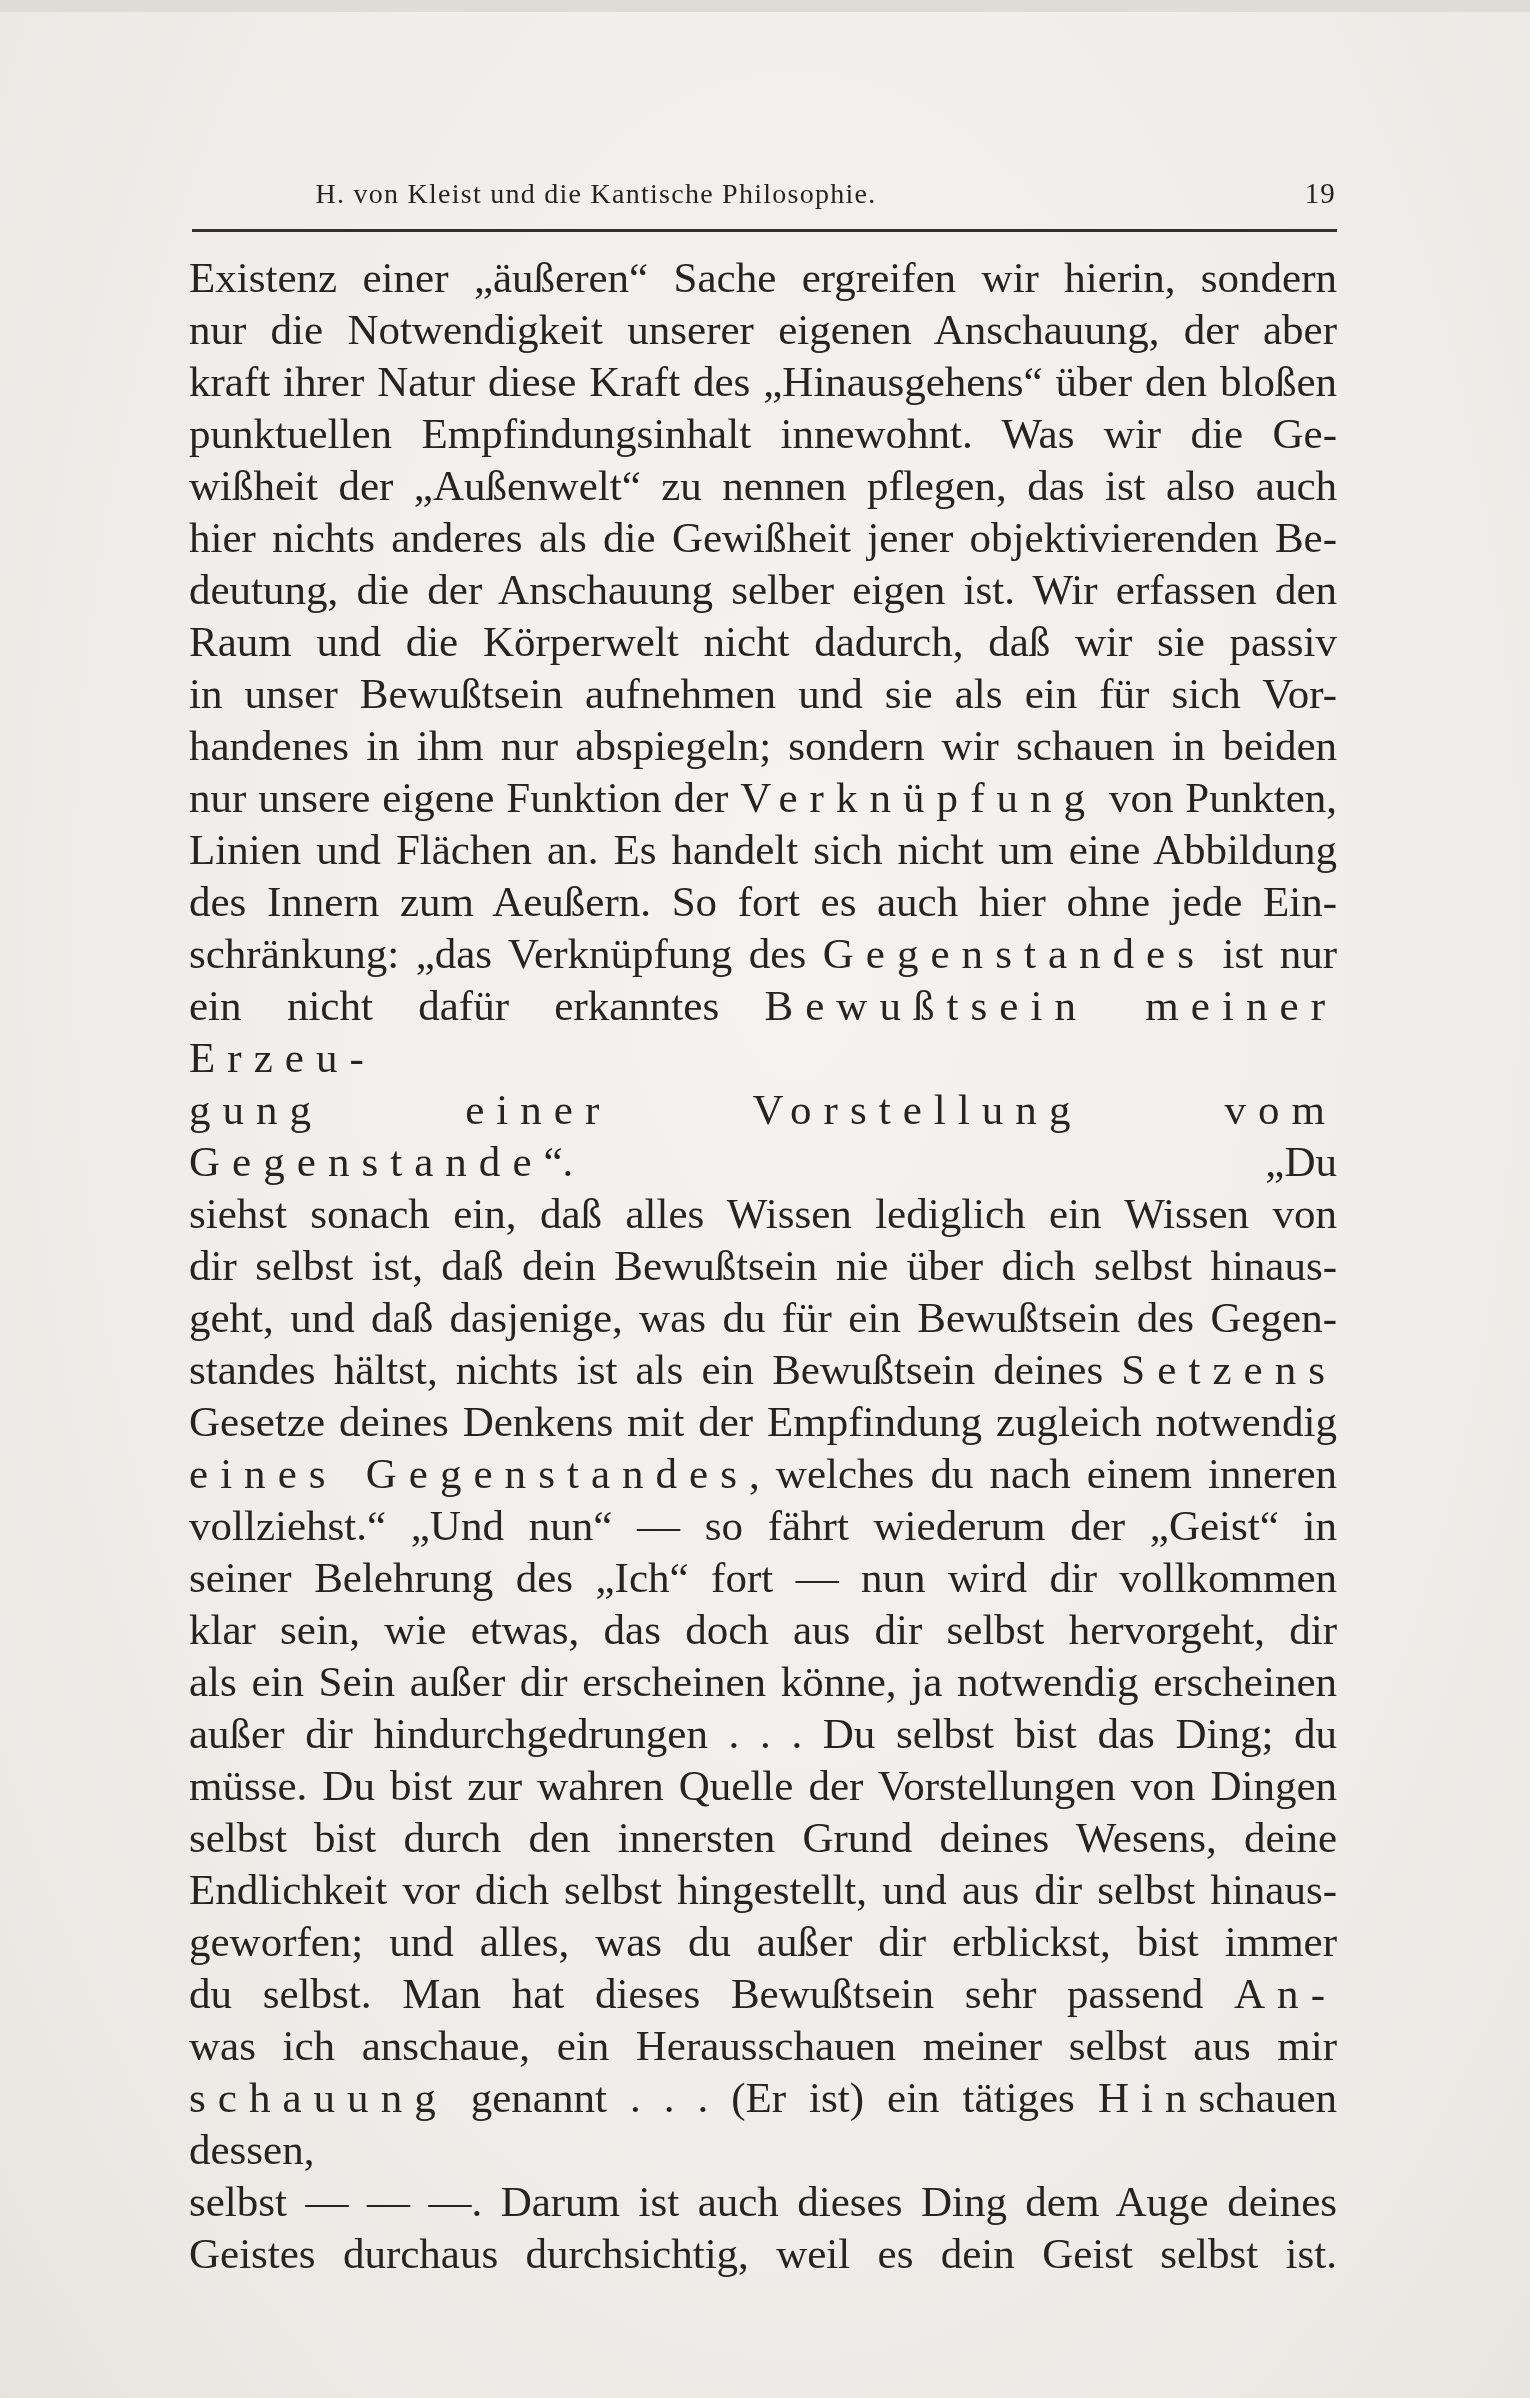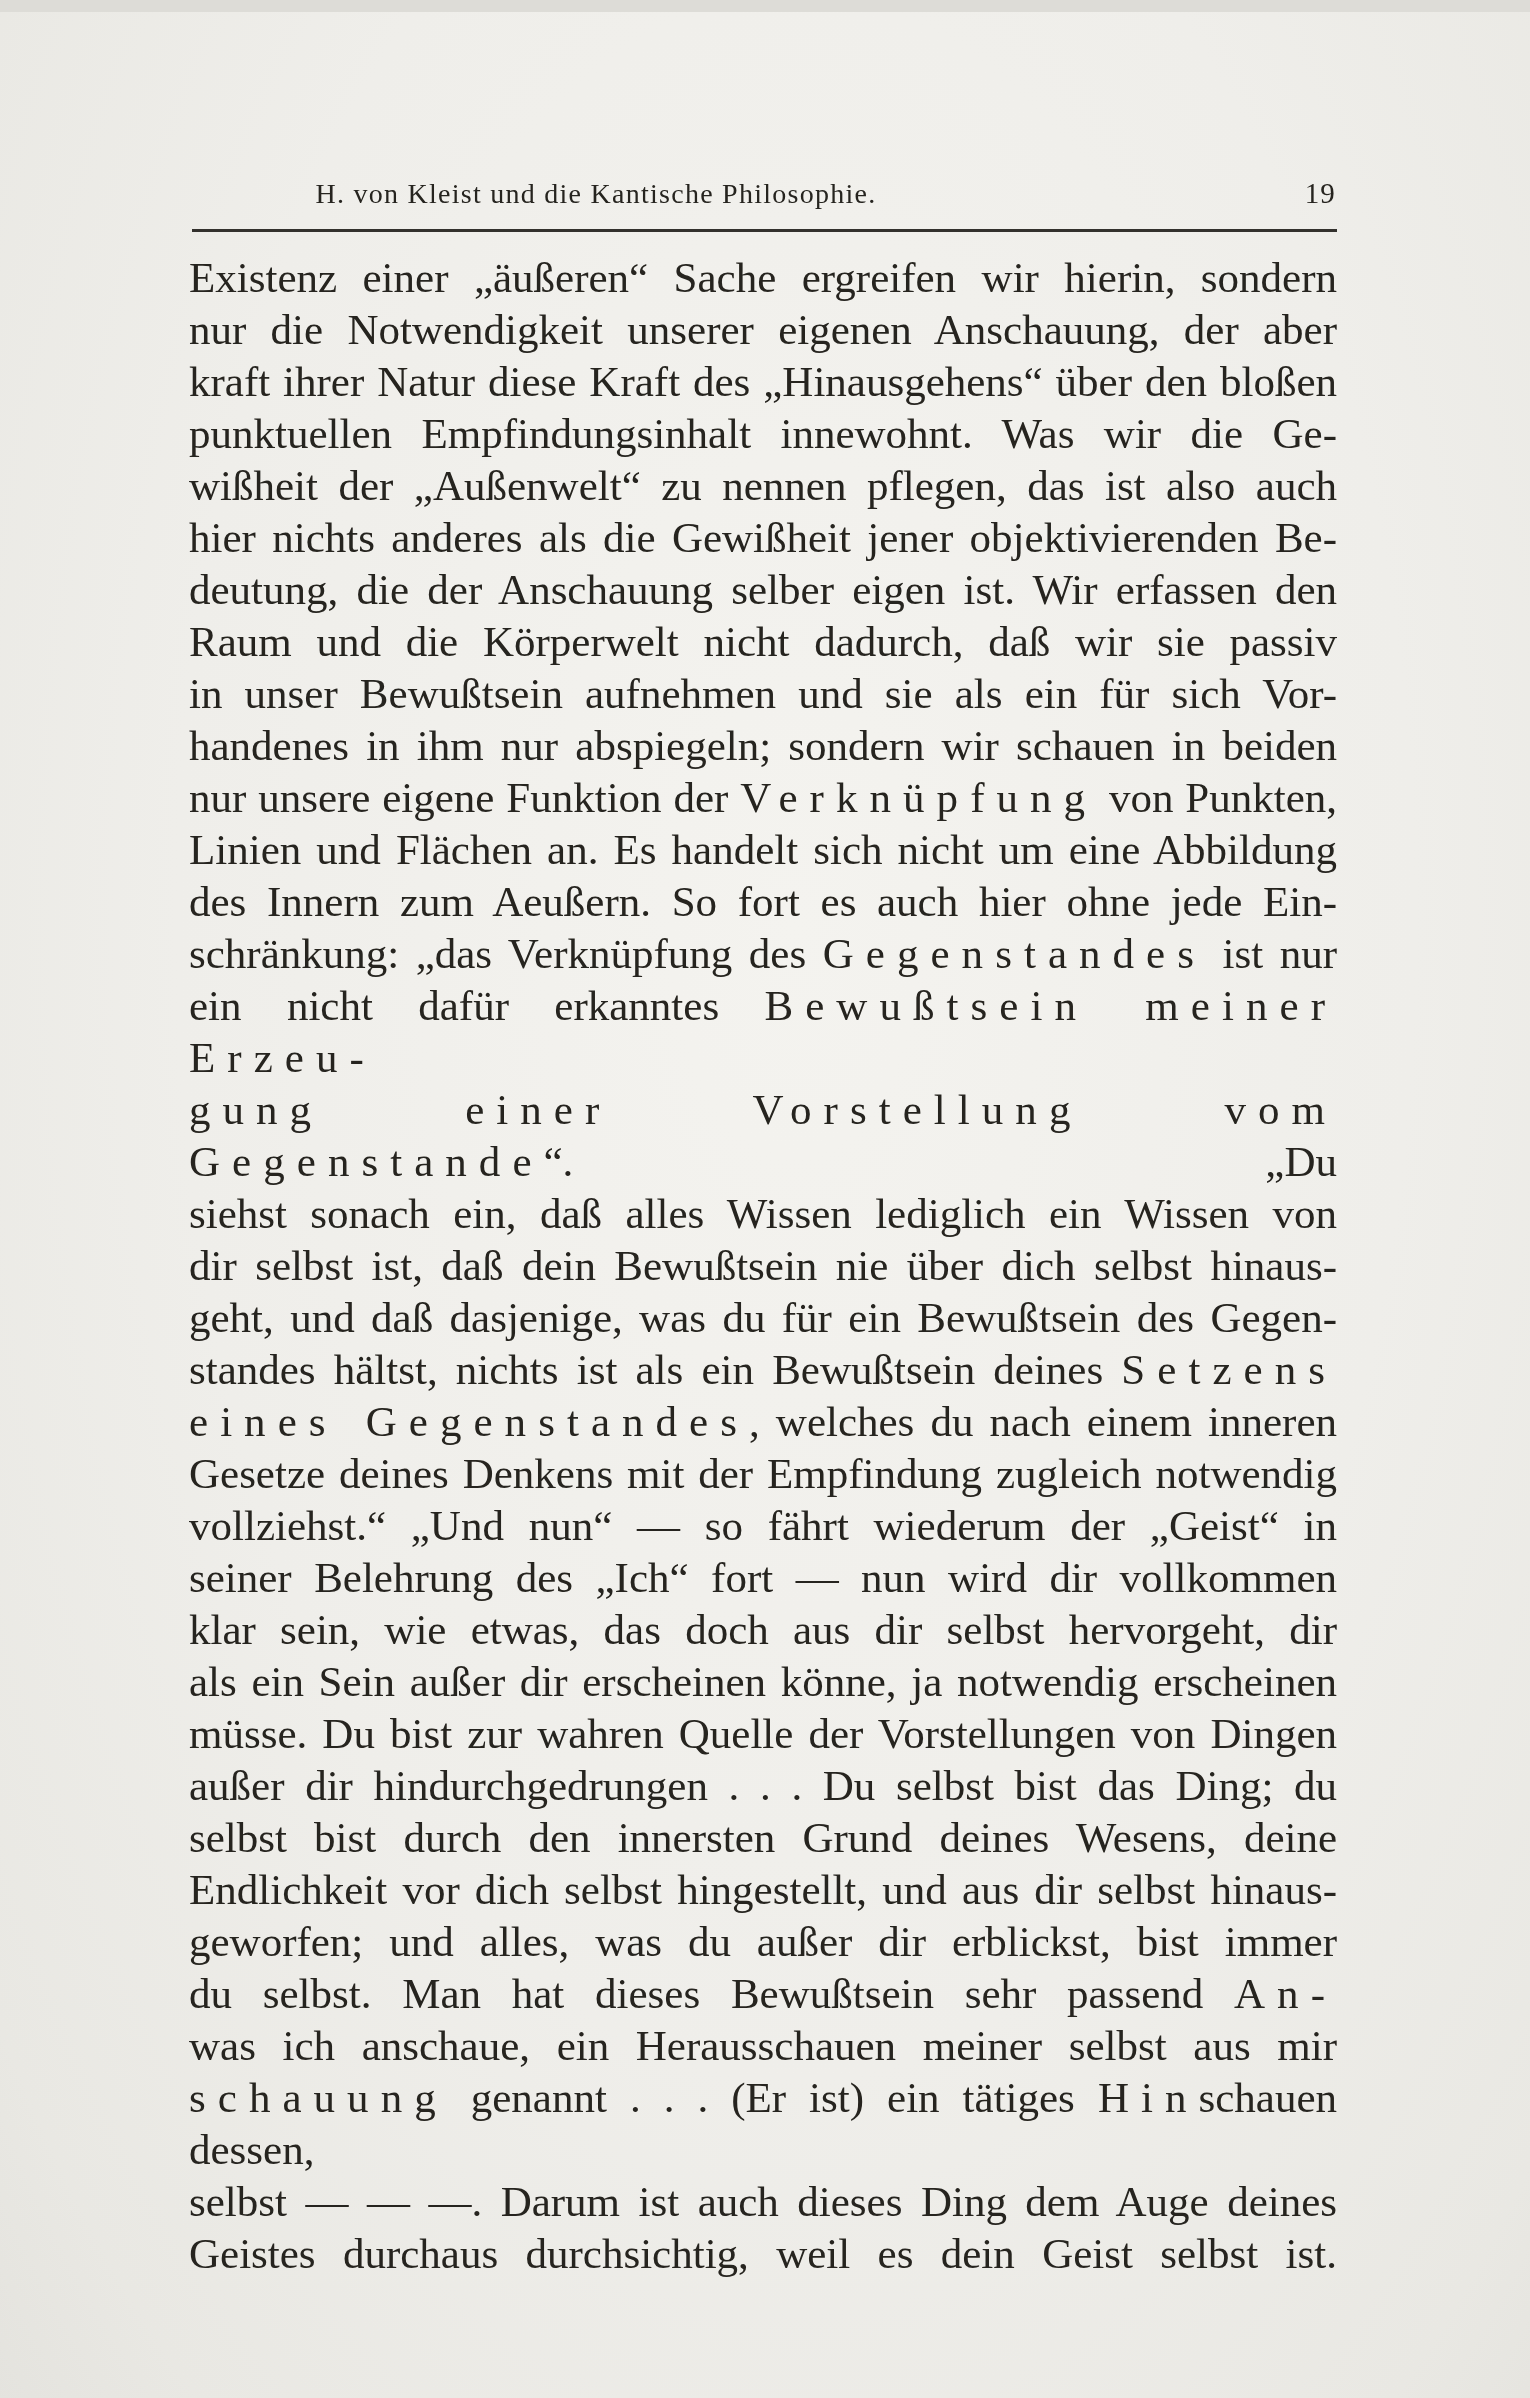--- a/index.html
+++ b/index.html
@@ -87,28 +87,28 @@
       <div class="line"><span>nur unsere eigene Funktion der </span><span class="spaced">Verknüpfung</span><span> von Punkten,</span></div>
       <div class="line"><span>Linien und Flächen an. Es handelt sich nicht um eine Abbildung</span></div>
       <div class="line"><span>des Innern zum Aeußern. So fort es auch hier ohne jede Ein-</span></div>
       <div class="line"><span>schränkung: „das Verknüpfung des </span><span class="spaced">Gegenstandes</span><span> ist nur</span></div>
       <div class="line"><span>ein nicht dafür erkanntes </span><span class="spaced">Bewußtsein meiner Erzeu-</span></div>
       <div class="line"><span class="spaced">gung einer Vorstellung vom Gegenstande</span><span>“. „Du</span></div>
       <div class="line"><span>siehst sonach ein, daß alles Wissen lediglich ein Wissen von</span></div>
       <div class="line"><span>dir selbst ist, daß dein Bewußtsein nie über dich selbst hinaus-</span></div>
       <div class="line"><span>geht, und daß dasjenige, was du für ein Bewußtsein des Gegen-</span></div>
       <div class="line"><span>standes hältst, nichts ist als ein Bewußtsein deines </span><span class="spaced">Setzens</span></div>
+      <div class="line"><span>Gesetze deines Denkens mit der Empfindung zugleich notwendig</span></div>
       <div class="line"><span class="spaced">eines Gegenstandes</span><span>, welches du nach einem inneren</span></div>
-      <div class="line"><span>Gesetze deines Denkens mit der Empfindung zugleich notwendig</span></div>
       <div class="line"><span>vollziehst.“ „Und nun“ — so fährt wiederum der „Geist“ in</span></div>
       <div class="line"><span>seiner Belehrung des „Ich“ fort — nun wird dir vollkommen</span></div>
       <div class="line"><span>klar sein, wie etwas, das doch aus dir selbst hervorgeht, dir</span></div>
       <div class="line"><span>als ein Sein außer dir erscheinen könne, ja notwendig erscheinen</span></div>
+      <div class="line"><span>außer dir hindurchgedrungen . . . Du selbst bist das Ding; du</span></div>
       <div class="line"><span>müsse. Du bist zur wahren Quelle der Vorstellungen von Dingen</span></div>
-      <div class="line"><span>außer dir hindurchgedrungen . . . Du selbst bist das Ding; du</span></div>
       <div class="line"><span>selbst bist durch den innersten Grund deines Wesens, deine</span></div>
       <div class="line"><span>Endlichkeit vor dich selbst hingestellt, und aus dir selbst hinaus-</span></div>
       <div class="line"><span>geworfen; und alles, was du außer dir erblickst, bist immer</span></div>
       <div class="line"><span>du selbst. Man hat dieses Bewußtsein sehr passend </span><span class="spaced">An-</span></div>
       <div class="line"><span>was ich anschaue, ein Herausschauen meiner selbst aus mir</span></div>
       <div class="line"><span class="spaced">schauung</span><span> genannt . . . (Er ist) ein tätiges </span><span class="spaced">Hin</span><span>schauen dessen,</span></div>
       <div class="line"><span>selbst — — —. Darum ist auch dieses Ding dem Auge deines</span></div>
       <div class="line"><span>Geistes durchaus durchsichtig, weil es dein Geist selbst ist.</span></div>
     </div>
 </div>

